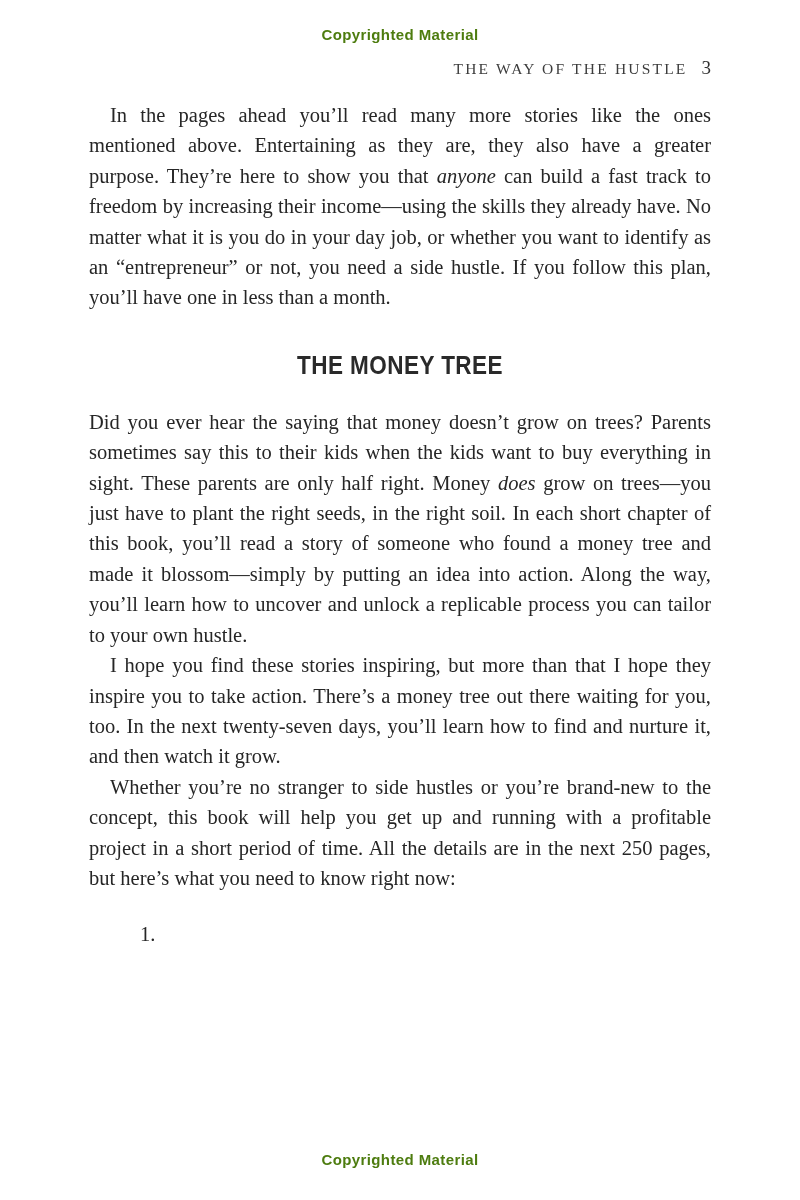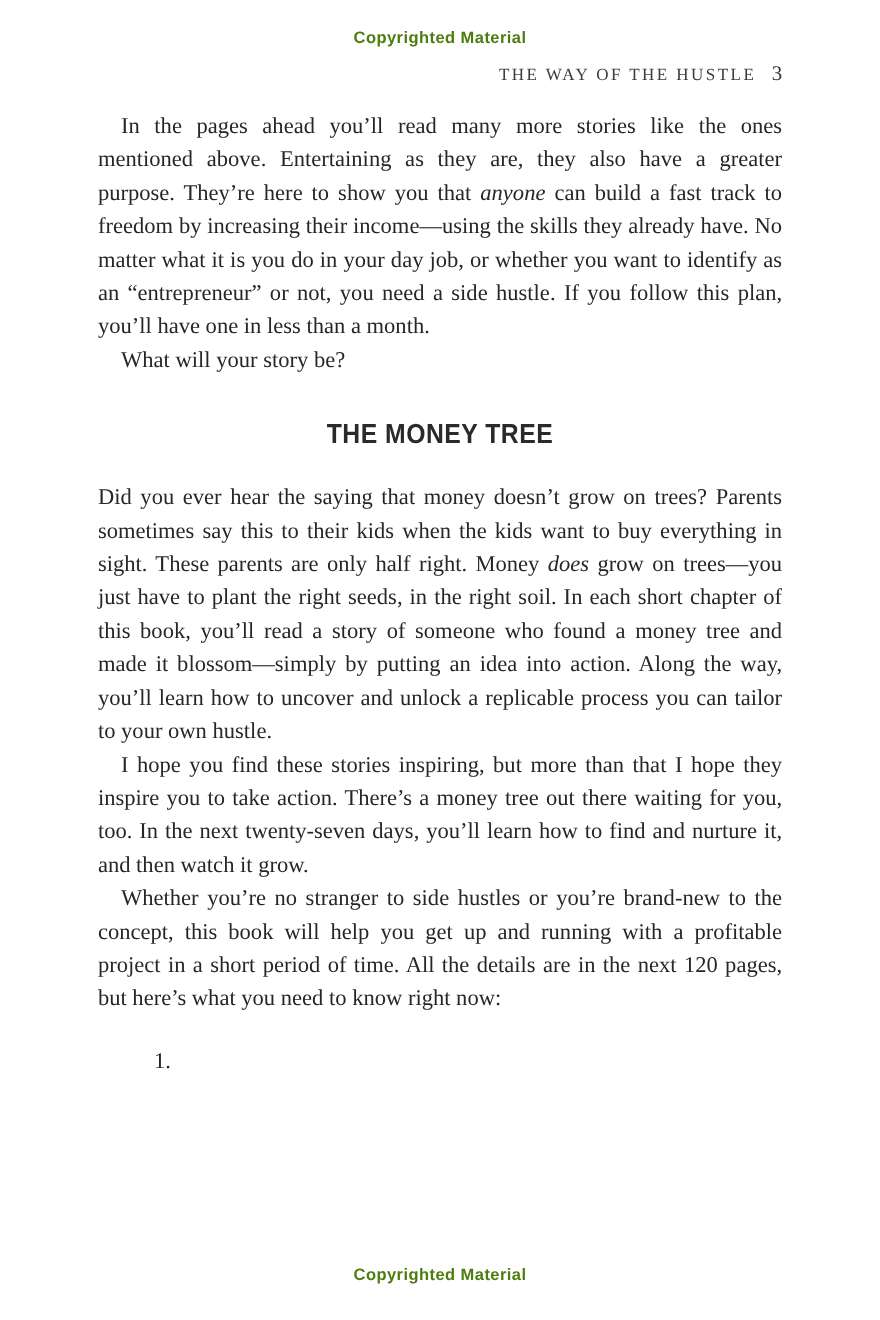--- a/index.html
+++ b/index.html
@@ -94,25 +94,24 @@
 <div class="page">
 
   <div class="copyright top">Copyrighted Material</div>
 
   <div class="running-header">
     <span class="header-title">THE WAY OF THE HUSTLE</span><span class="page-number">3</span>
   </div>
 
   <div class="text-block">
       <p class="para indent"><span>In the pages ahead you’ll read many more stories like the ones mentioned above. Entertaining as they are, they also have a greater purpose. They’re here to show you that </span><em>anyone</em><span> can build a fast track to freedom by increasing their income—using the skills they already have. No matter what it is you do in your day job, or whether you want to identify as an “entrepreneur” or not, you need a side hustle. If you follow this plan, you’ll have one in less than a month.</span></p>
-      <p class="para indent"><span>What will your story be?</span></p>
       <h2 class="section-heading">THE MONEY TREE</h2>
       <p class="para"><span>Did you ever hear the saying that money doesn’t grow on trees? Parents sometimes say this to their kids when the kids want to buy everything in sight. These parents are only half right. Money </span><em>does</em><span> grow on trees—you just have to plant the right seeds, in the right soil. In each short chapter of this book, you’ll read a story of someone who found a money tree and made it blossom—simply by putting an idea into action. Along the way, you’ll learn how to uncover and unlock a replicable process you can tailor to your own hustle.</span></p>
       <p class="para indent"><span>I hope you find these stories inspiring, but more than that I hope they inspire you to take action. There’s a money tree out there waiting for you, too. In the next twenty-seven days, you’ll learn how to find and nurture it, and then watch it grow.</span></p>
-      <p class="para indent"><span>Whether you’re no stranger to side hustles or you’re brand-new to the concept, this book will help you get up and running with a profitable project in a short period of time. All the details are in the next 120 pages, but here’s what you need to know right now:</span></p>
+      <p class="para indent"><span>Whether you’re no stranger to side hustles or you’re brand-new to the concept, this book will help you get up and running with a profitable project in a short period of time. All the details are in the next 250 pages, but here’s what you need to know right now:</span></p>
       <ol class="list-block">
         <li>
           <span class="list-marker">1.</span>
         </li>
       </ol>
     </div>
 
   <div class="copyright bottom">Copyrighted Material</div>
 
 </div>

